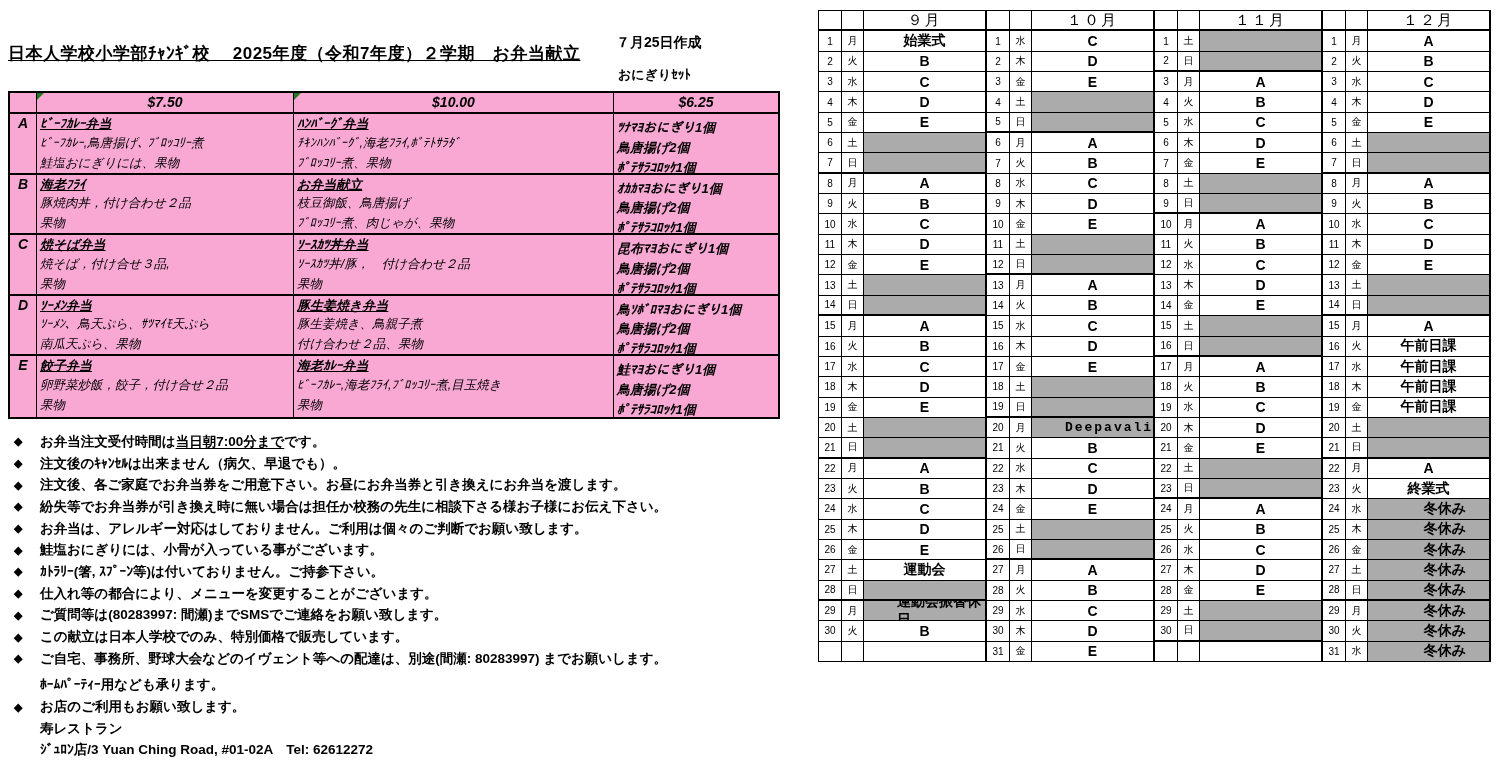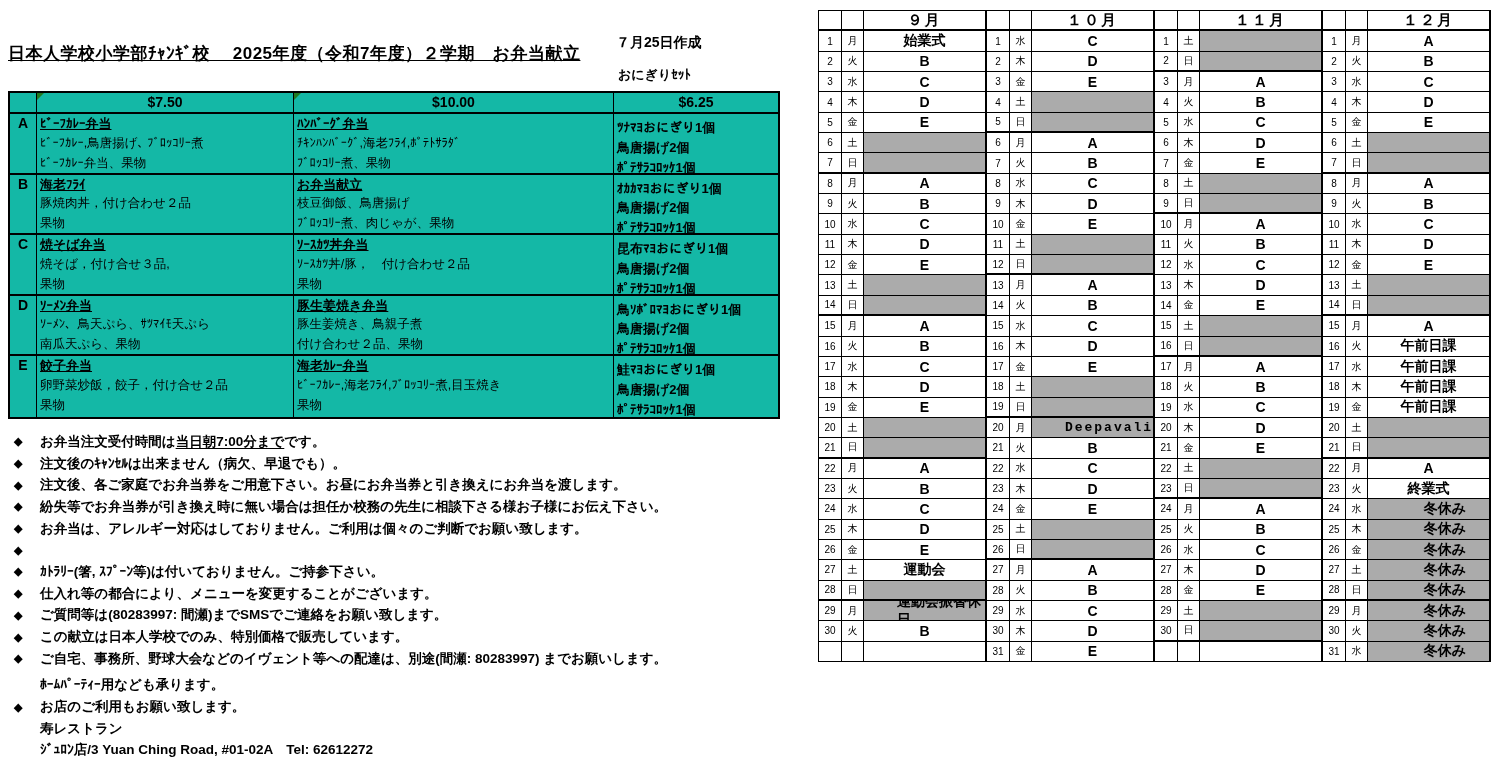--- a/index.html
+++ b/index.html
@@ -9,21 +9,21 @@
   }
   
   .doc-title{position:absolute;left:8px;top:10px;font-size:17px;font-weight:bold;
     text-decoration:underline;letter-spacing:.5px;white-space:nowrap;margin-top:32px;}
   .created{position:absolute;left:616px;top:34px;font-size:14px;font-weight:bold;text-align:right;}
   .onigiri-label{position:absolute;left:618px;top:66px;font-size:13px;font-weight:bold;}
   
   .menu-table{position:absolute;left:8px;top:91px;display:grid;
     grid-template-columns:27px 257px 320px 164px;
     grid-template-rows:21px repeat(5,60.5px);
-    border:2px solid #000;background:#14b8a6;}
+    border:2px solid #000;background:#f9a8d4;font-style:italic;}
   .mcell{border-right:1px solid #000;border-bottom:2px solid #000;position:relative;overflow:hidden;box-sizing:border-box;}
   .mcell.lastcol{border-right:none;}
   .mcell.lastrow{border-bottom:none;}
   .mhead{font-weight:bold;font-size:14px;text-align:center;line-height:19px;}
   .mlabel{font-weight:bold;font-size:14px;text-align:center;padding-top:1px;}
   .mbento{padding:0 3px;font-size:12.5px;line-height:19.8px;white-space:nowrap;}
   .mbento .bt{font-weight:bold;text-decoration:underline;font-size:13px;}
   .monigiri{font-weight:bold;font-size:13px;line-height:19.8px;padding:4px 3px;white-space:nowrap;}
   .corner-marker{position:absolute;top:0;left:0;width:0;height:0;
     border-top:7px solid #217a21;border-right:7px solid transparent;}
@@ -36,42 +36,42 @@
   .notes .gap{height:5px;}
   
   .calendar{position:absolute;left:818px;top:10px;display:flex;
     border-top:1px solid #000;border-left:1px solid #000;background:#fff;}
   .month{display:grid;grid-template-columns:23px 22px 123px;grid-auto-rows:20.35px;}
   .ccell{border-right:1px solid #000;border-bottom:1px solid #000;
     display:flex;align-items:center;justify-content:center;overflow:hidden;box-sizing:border-box;}
   .ccell.sep{border-right-width:2px;}
   .ccell.thick{border-bottom-width:2px;}
   .cnum,.cdow{font-size:10px;}
-  .cmonth{font-weight:bold;font-size:15px;letter-spacing:2px;}
+  .cmonth{font-weight:normal;font-size:15px;letter-spacing:2px;}
   .ccontent{font-weight:bold;font-size:14px;}
   .ccontent.latin{letter-spacing:2px;font-family:"Liberation Mono",monospace;font-size:13px;}
   .gray{background:#ababab;padding-left:33px;}
 </style>
 </head>
 <body>
 
 <div class="doc-title">日本人学校小学部ﾁｬﾝｷﾞ校　 2025年度（令和7年度）２学期　お弁当献立</div>
 <div class="created">７月25日作成</div>
 <div class="onigiri-label">おにぎりｾｯﾄ</div>
 
 <div class="menu-table">
     <div class="mcell mhead"></div>
     <div class="mcell mhead">$7.50<div class="corner-marker"></div></div>
     <div class="mcell mhead">$10.00<div class="corner-marker"></div></div>
     <div class="mcell mhead lastcol">$6.25</div>
     <div class="mcell mlabel">A</div>
     <div class="mcell mbento">
       <div class="bt">ﾋﾞｰﾌｶﾚｰ弁当</div>
       <div class="ln">ﾋﾞｰﾌｶﾚｰ,鳥唐揚げ､ ﾌﾞﾛｯｺﾘｰ煮</div>
-      <div class="ln">ﾋﾞｰﾌｶﾚｰ弁当、果物</div>
+      <div class="ln">鮭塩おにぎりには、果物</div>
     </div>
     <div class="mcell mbento">
       <div class="bt">ﾊﾝﾊﾞｰｸﾞ弁当</div>
       <div class="ln">ﾁｷﾝﾊﾝﾊﾞｰｸﾞ,海老ﾌﾗｲ,ﾎﾟﾃﾄｻﾗﾀﾞ</div>
       <div class="ln">ﾌﾞﾛｯｺﾘｰ煮、果物</div>
     </div>
     <div class="mcell monigiri lastcol">
       <div class="ln">ﾂﾅﾏﾖおにぎり1個</div>
       <div class="ln">鳥唐揚げ2個</div>
       <div class="ln">ﾎﾟﾃｻﾗｺﾛｯｹ1個</div>
@@ -158,20 +158,21 @@
     <div class="note">
       <div class="dm">◆</div>
       <div class="nt">紛失等でお弁当券が引き換え時に無い場合は担任か校務の先生に相談下さる様お子様にお伝え下さい。</div>
     </div>
     <div class="note">
       <div class="dm">◆</div>
       <div class="nt">お弁当は、アレルギー対応はしておりません。ご利用は個々のご判断でお願い致します。</div>
     </div>
     <div class="note">
       <div class="dm">◆</div>
+      <div class="nt">鮭塩おにぎりには、小骨が入っている事がございます。</div>
     </div>
     <div class="note">
       <div class="dm">◆</div>
       <div class="nt">ｶﾄﾗﾘｰ(箸, ｽﾌﾟｰﾝ等)は付いておりません。ご持参下さい。</div>
     </div>
     <div class="note">
       <div class="dm">◆</div>
       <div class="nt">仕入れ等の都合により、メニューを変更することがございます。</div>
     </div>
     <div class="note">

